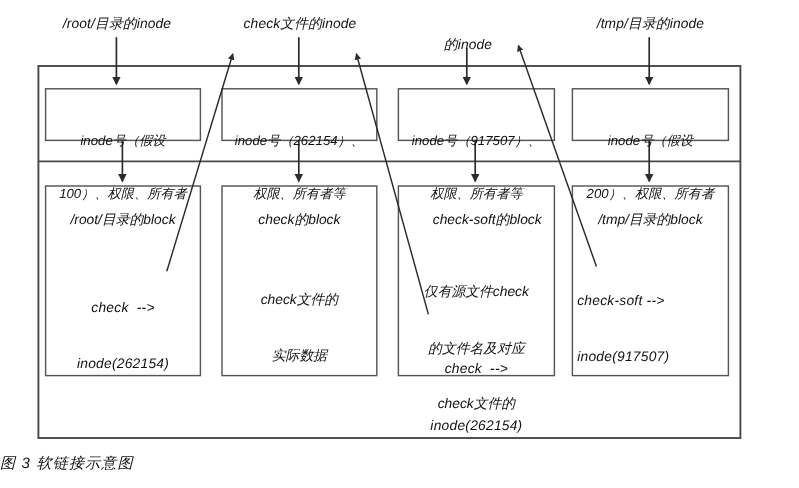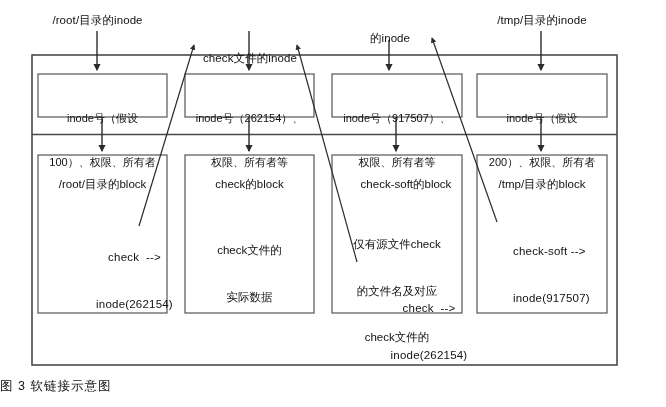--- a/index.html
+++ b/index.html
@@ -13,20 +13,21 @@
     position: relative;
     overflow: hidden;
     font-family: "Liberation Sans", "DejaVu Sans", sans-serif;
     color: #1a1a1a;
   }
   #stage {
     position: absolute;
     left: 0; top: 0;
     width: 666px;
     height: 353px;
+    font-style: italic;
   }
   
   #vector {
     position: absolute;
     left: 0; top: 0;
     width: 666px;
     height: 407px;
     pointer-events: none;
   }
   
@@ -48,21 +49,20 @@
   .blocktitle {
     font-size: 11.5px;
   }
   .blockbody {
     font-size: 11.5px;
     line-height: 1.35;
   }
   .mono {
     font-family: "Liberation Sans", "DejaVu Sans", sans-serif;
     letter-spacing: 0.2px;
-    padding-left: 32px;
   }
   .caption {
     position: absolute;
     width: 666px;
     left: 0;
     top: 378px;
     text-align: left;
     font-size: 12.5px;
     color: #111111;
     letter-spacing: 1px;
@@ -109,21 +109,21 @@
 
     <line x1="139" y1="226" x2="194" y2="45" stroke="#2b2b2b" stroke-width="1.2" marker-end="url(#ah2)"></line>
 
     <line x1="357" y1="262" x2="297" y2="45" stroke="#2b2b2b" stroke-width="1.2" marker-end="url(#ah2)"></line>
 
     <line x1="497" y1="222" x2="432" y2="38" stroke="#2b2b2b" stroke-width="1.2" marker-end="url(#ah2)"></line>
   </svg>
 
   <div class="tlabel toplabel" style="left:20px; top:14px; width:155px;">/root/目录的inode</div>
 
-  <div class="tlabel toplabel" style="left:180px; top:14px; width:140px;margin-top:38px;">check文件的inode</div>
+  <div class="tlabel toplabel" style="left:180px; top:14px; width:140px;">check文件的inode</div>
 
   <div class="tlabel toplabel" style="left:330px; top:6px; width:120px;">
     <div>的inode</div>
   </div>
 
   <div class="tlabel toplabel" style="left:468px; top:14px; width:148px;">/tmp/目录的inode</div>
 
   <div class="tlabel inodetxt" style="left:38px; top:81px; width:129px;">
     <div>inode号（假设</div>
     <div>100）、权限、所有者</div>

